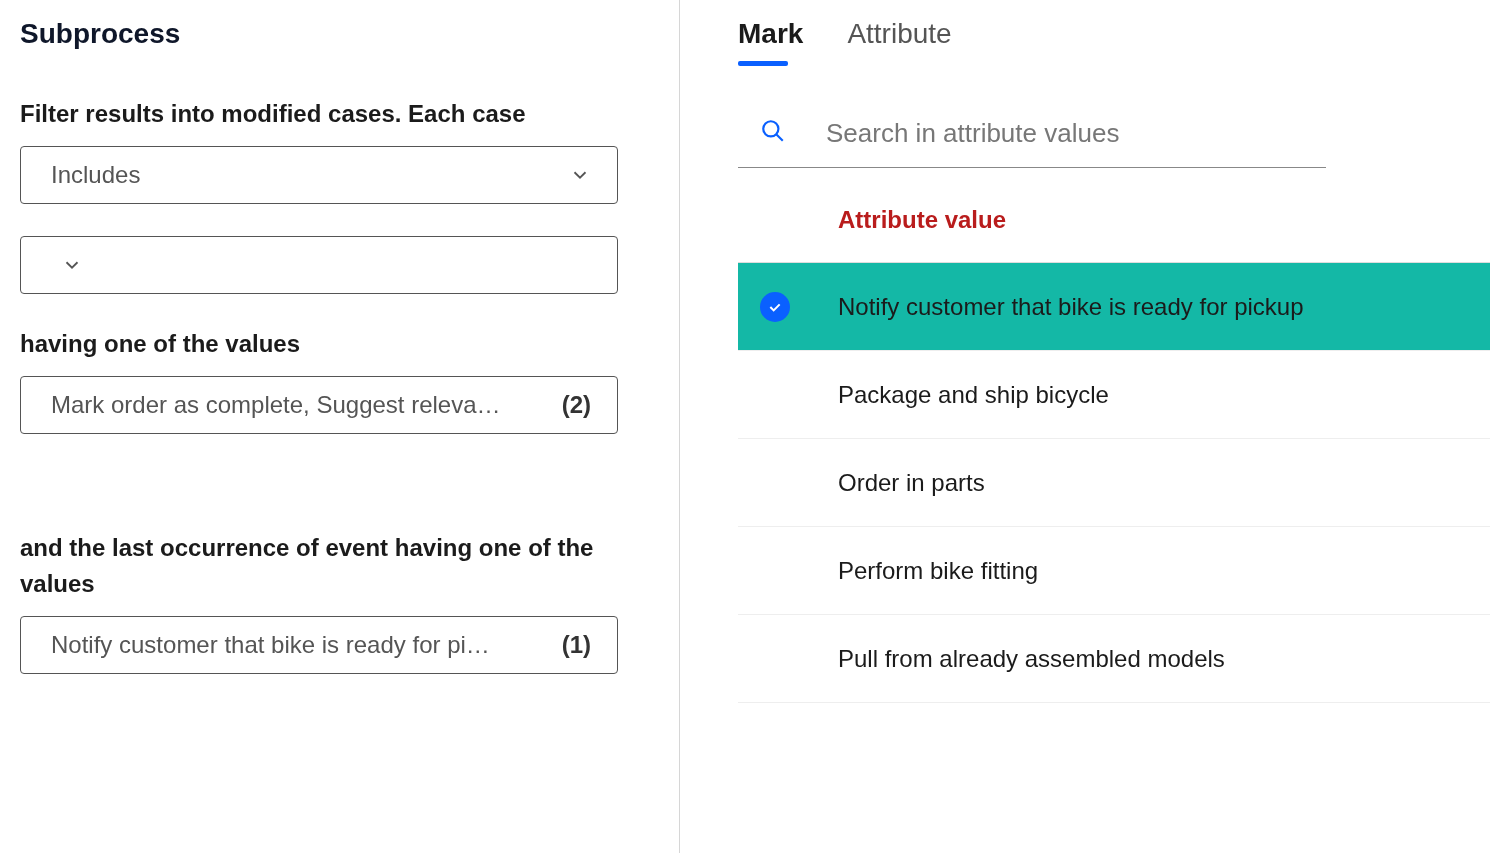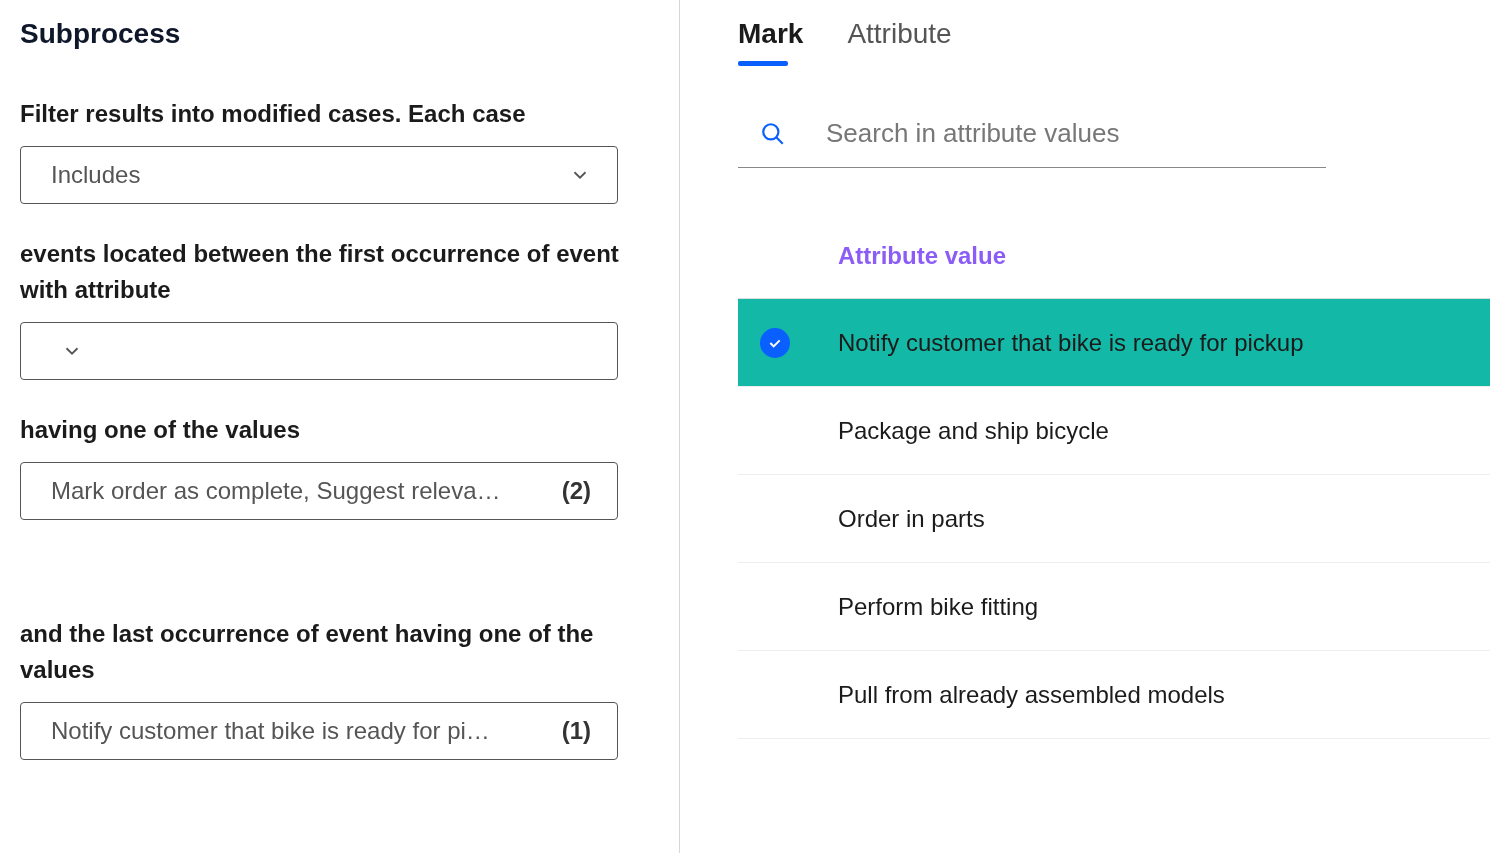--- a/index.html
+++ b/index.html
@@ -91,25 +91,24 @@
       position: absolute;
       left: 0;
       bottom: 0;
       width: 50px;
       height: 5px;
       background: #0a60ff;
       border-radius: 2px;
     }
     .search-row {
       display: flex;
-      align-items: center;
       border-bottom: 1px solid #888;
       max-width: 588px;
       padding: 0 0 18px 22px;
-      margin-bottom: 74px;
+      margin-bottom: 38px;
     }
     .search-icon {
       width: 26px;
       height: 26px;
       margin-right: 40px;
       flex-shrink: 0;
     }
     .search-input {
       border: none;
       outline: none;
@@ -117,21 +116,21 @@
       color: #555;
       width: 100%;
       background: transparent;
     }
     .search-input::placeholder {
       color: #777;
     }
     .attr-header {
       font-size: 24px;
       font-weight: 700;
-      color: #8b5cf6;
+      color: #b91c1c;
       padding: 0 0 28px 100px;
       border-bottom: 1px solid #ddd;
     }
     .attr-row {
       display: flex;
       align-items: center;
       height: 88px;
       padding-left: 22px;
       border-bottom: 1px solid #eee;
       cursor: pointer;
@@ -169,21 +168,20 @@
     <div class="field-label">Filter results into modified cases. Each case</div>
     <div class="select-box">
       <span class="value">Includes</span>
       <svg class="chevron" viewBox="0 0 24 24" fill="none" stroke="#555" stroke-width="2">
           <polyline points="6 9 12 15 18 9"></polyline>
         </svg>
     </div>
   </div>
 
   <div class="field-group">
-    <div class="field-label">events located between the first occurrence of event with attribute</div>
     <div class="select-box">
       <svg class="chevron" viewBox="0 0 24 24" fill="none" stroke="#555" stroke-width="2">
           <polyline points="6 9 12 15 18 9"></polyline>
         </svg>
     </div>
   </div>
 
   <div class="field-group" style="margin-bottom:96px">
     <div class="field-label">having one of the values</div>
     <div class="select-box">

